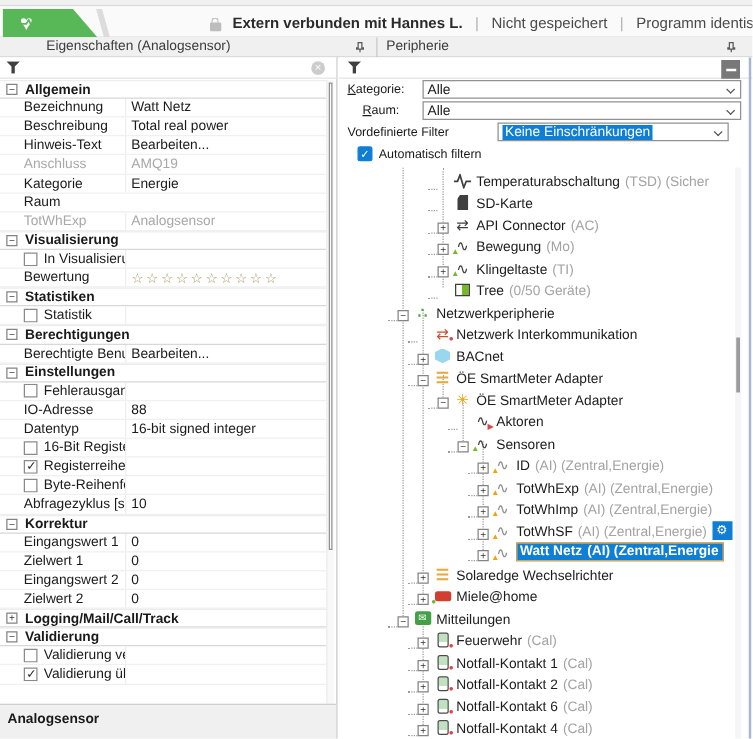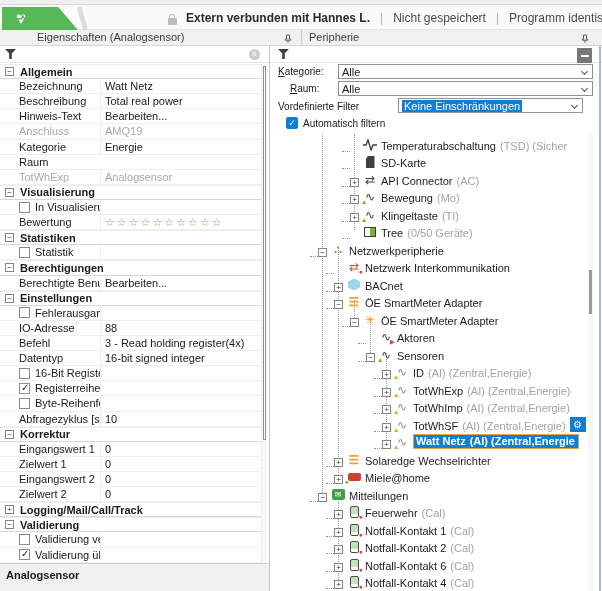--- a/index.html
+++ b/index.html
@@ -219,24 +219,20 @@
             <span class="cb"></span>
             <span>Fehlerausgang a...</span>
           </span>
           <span class="pval"></span>
         </div>
         <div class="prow">
           <span class="plabel">IO-Adresse</span>
           <span class="pval">88</span>
         </div>
         <div class="prow">
-          <span class="plabel">Befehl</span>
-          <span class="pval">3 - Read holding register(4x)</span>
-        </div>
-        <div class="prow">
           <span class="plabel">Datentyp</span>
           <span class="pval">16-bit signed integer</span>
         </div>
         <div class="prow">
           <span class="pcheckwrap">
             <span class="cb"></span>
             <span>16-Bit Register</span>
           </span>
           <span class="pval"></span>
         </div>

